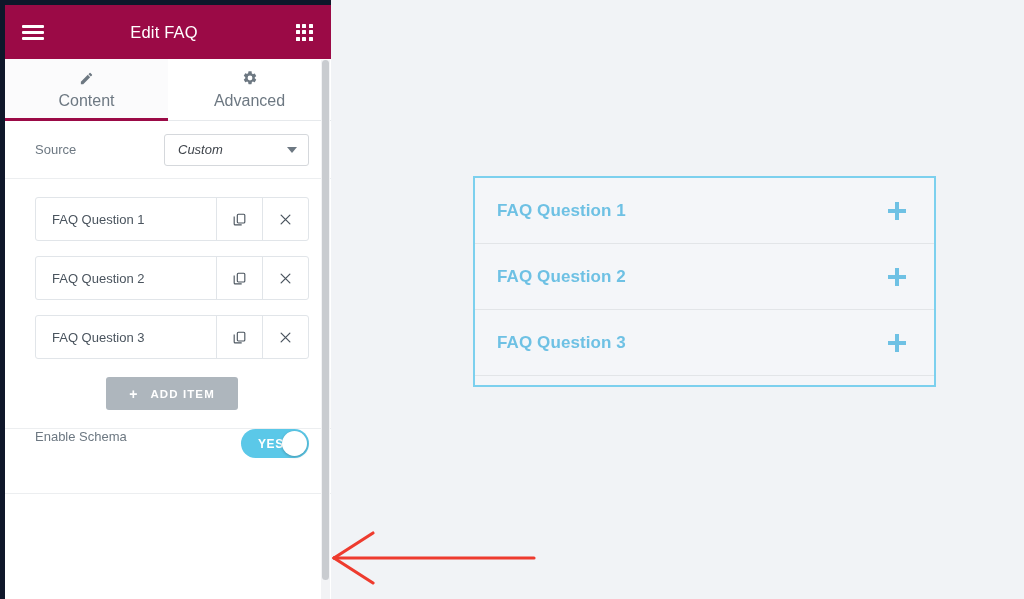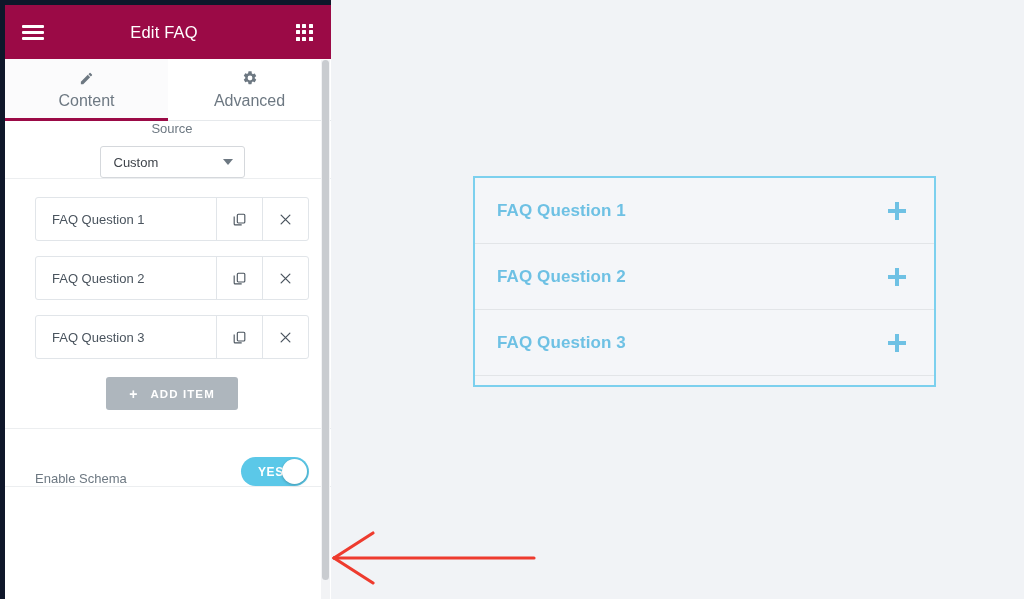--- a/index.html
+++ b/index.html
@@ -180,21 +180,20 @@
   }
 
   .control-row {
     display: flex;
     align-items: center;
     justify-content: space-between;
     padding: 0 22px 0 30px;
     height: 58px;
     border-bottom: 1px solid #eceef0;
     box-sizing: border-box;
-    flex-direction: column;
   }
   .control-label {
     font-size: 13px;
     color: #6d7882;
   }
   .select-box {
     width: 145px;
     height: 32px;
     border: 1px solid #d5d8dc;
     border-radius: 3px;
@@ -202,20 +201,21 @@
     display: flex;
     align-items: center;
     justify-content: space-between;
     padding: 0 11px 0 13px;
     box-sizing: border-box;
     cursor: pointer;
   }
   .select-value {
     font-size: 13px;
     color: #3f444b;
+    font-style: italic;
   }
   .select-caret {
     width: 0; height: 0;
     border-left: 5px solid transparent;
     border-right: 5px solid transparent;
     border-top: 6px solid #6d7882;
   }
 
   .repeater {
     padding: 18px 22px 0 30px;
@@ -275,24 +275,24 @@
     font-family: "Liberation Sans", sans-serif;
   }
   .add-item-plus {
     font-size: 14px;
     font-weight: bold;
     line-height: 1;
   }
 
   .switch-row {
     display: flex;
-    align-items: flex-end;
+    align-items: flex-start;
     justify-content: space-between;
     padding: 0 22px 0 30px;
-    height: 59px;
+    height: 66px;
     border-top: 1px solid #eceef0;
     border-bottom: 1px solid #eceef0;
     box-sizing: border-box;
   }
   .switch {
     position: relative;
     width: 68px;
     height: 29px;
     border-radius: 15px;
     background: #5bc8e8;

